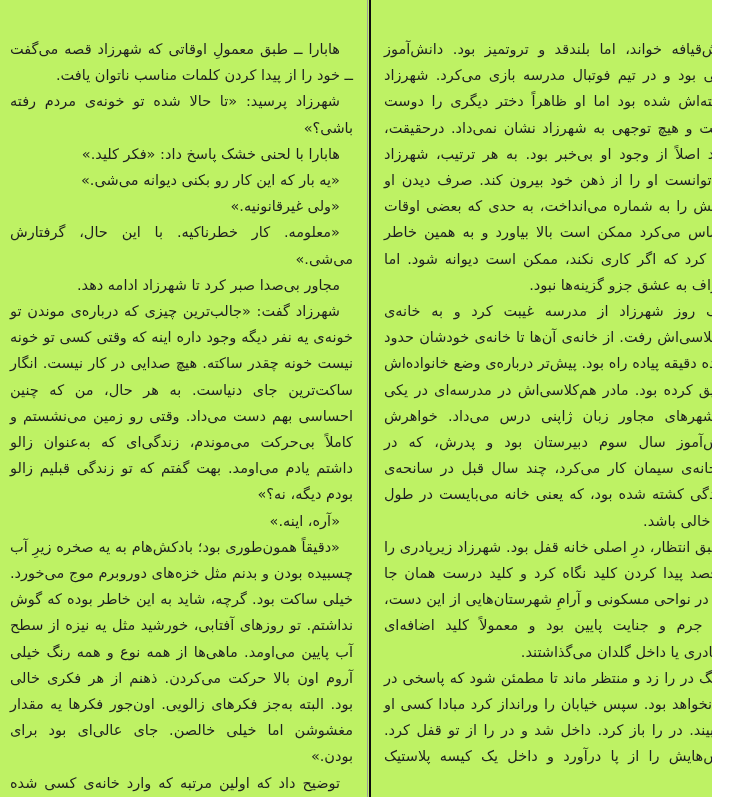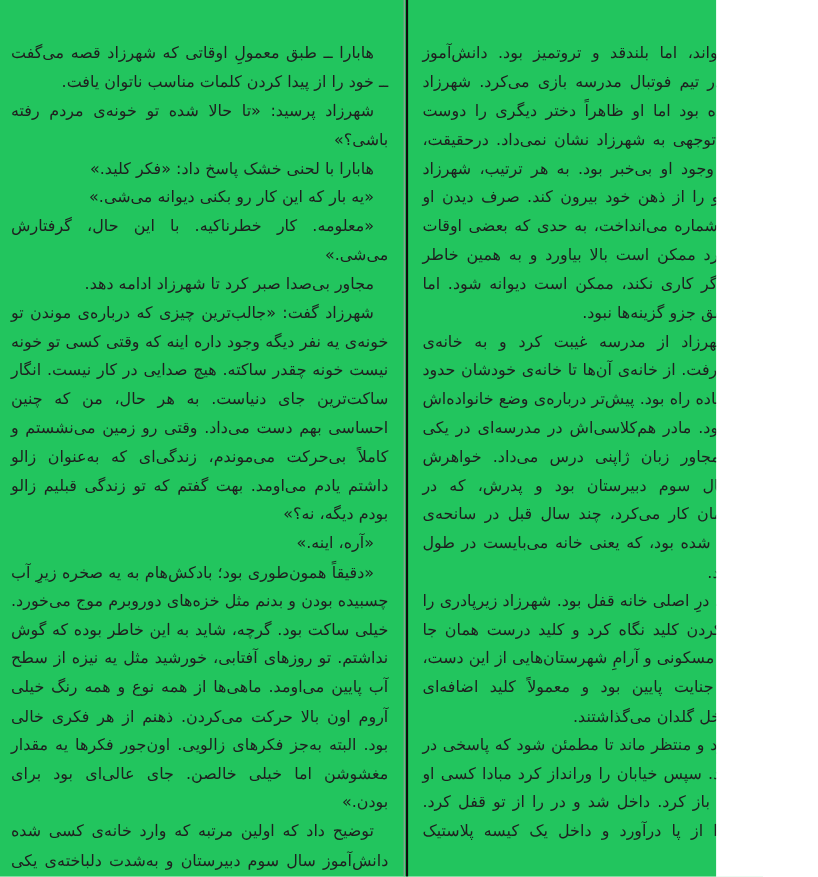--- a/index.html
+++ b/index.html
@@ -2,23 +2,23 @@
 <html><head>
 <meta charset="utf-8">
 <style>
   html, body {
     margin: 0;
     padding: 0;
     background: #ffffff;
   }
   .spread {
     position: relative;
-    width: 651px;
+    width: 712px;
     height: 797px;
-    background: #22c55e;
+    background: #bef264;
     overflow: hidden;
   }
   .divider-outer {
     position: absolute;
     left: 367px;
     top: 0;
     width: 1px;
     height: 797px;
     background: #9c9c9c;
   }
@@ -63,20 +63,21 @@
 </style>
 </head>
 <body style="background: rgb(255, 255, 255);">
 
 <div class="spread">
   <div class="col col-left" lang="fa" dir="rtl" style="color: rgb(31, 31, 31);">
       <p class="para indent">هابارا ــ طبق معمولِ اوقاتی که شهرزاد قصه می‌گفت ــ خود را از پیدا کردن کلمات مناسب ناتوان یافت.</p>
       <p class="para indent">شهرزاد پرسید: «تا حالا شده تو خونه‌ی مردم رفته باشی؟»</p>
       <p class="para indent">هابارا با لحنی خشک پاسخ داد: «فکر کلید.»</p>
       <p class="para indent">«یه بار که این کار رو بکنی دیوانه می‌شی.»</p>
+      <p class="para indent">«ولی غیرقانونیه.»</p>
       <p class="para indent">«معلومه. کار خطرناکیه. با این حال، گرفتارش می‌شی.»</p>
       <p class="para indent">مجاور بی‌صدا صبر کرد تا شهرزاد ادامه دهد.</p>
       <p class="para indent">شهرزاد گفت: «جالب‌ترین چیزی که درباره‌ی موندن تو خونه‌ی یه نفر دیگه وجود داره اینه که وقتی کسی تو خونه نیست خونه چقدر ساکته. هیچ صدایی در کار نیست. انگار ساکت‌ترین جای دنیاست. به هر حال، من که چنین احساسی بهم دست می‌داد. وقتی رو زمین می‌نشستم و کاملاً بی‌حرکت می‌موندم، زندگی‌ای که به‌عنوان زالو داشتم یادم می‌اومد. بهت گفتم که تو زندگی قبلیم زالو بودم دیگه، نه؟»</p>
       <p class="para indent">«آره، اینه.»</p>
       <p class="para indent">«دقیقاً همون‌طوری بود؛ بادکش‌هام به یه صخره زیرِ آب چسبیده بودن و بدنم مثل خزه‌های دوروبرم موج می‌خورد. خیلی ساکت بود. گرچه، شاید به این خاطر بوده که گوش نداشتم. تو روزهای آفتابی، خورشید مثل یه نیزه از سطح آب پایین می‌اومد. ماهی‌ها از همه نوع و همه رنگ خیلی آروم اون بالا حرکت می‌کردن. ذهنم از هر فکری خالی بود. البته به‌جز فکرهای زالویی. اون‌جور فکرها یه مقدار مغشوشن اما خیلی خالصن. جای عالی‌ای بود برای بودن.»</p>
       <p class="para indent flush-last">توضیح داد که اولین مرتبه که وارد خانه‌ی کسی شده دانش‌آموز سال سوم دبیرستان و به‌شدت دلباخته‌ی یکی از هم‌کلاسی‌هایش بوده است. پسر مورد نظر را نمی‌شد</p>
     </div>
 
   <div class="divider-outer" style="background: rgb(156, 156, 156);"></div>
   <div class="divider-inner" style="background: rgb(12, 12, 12);"></div>

